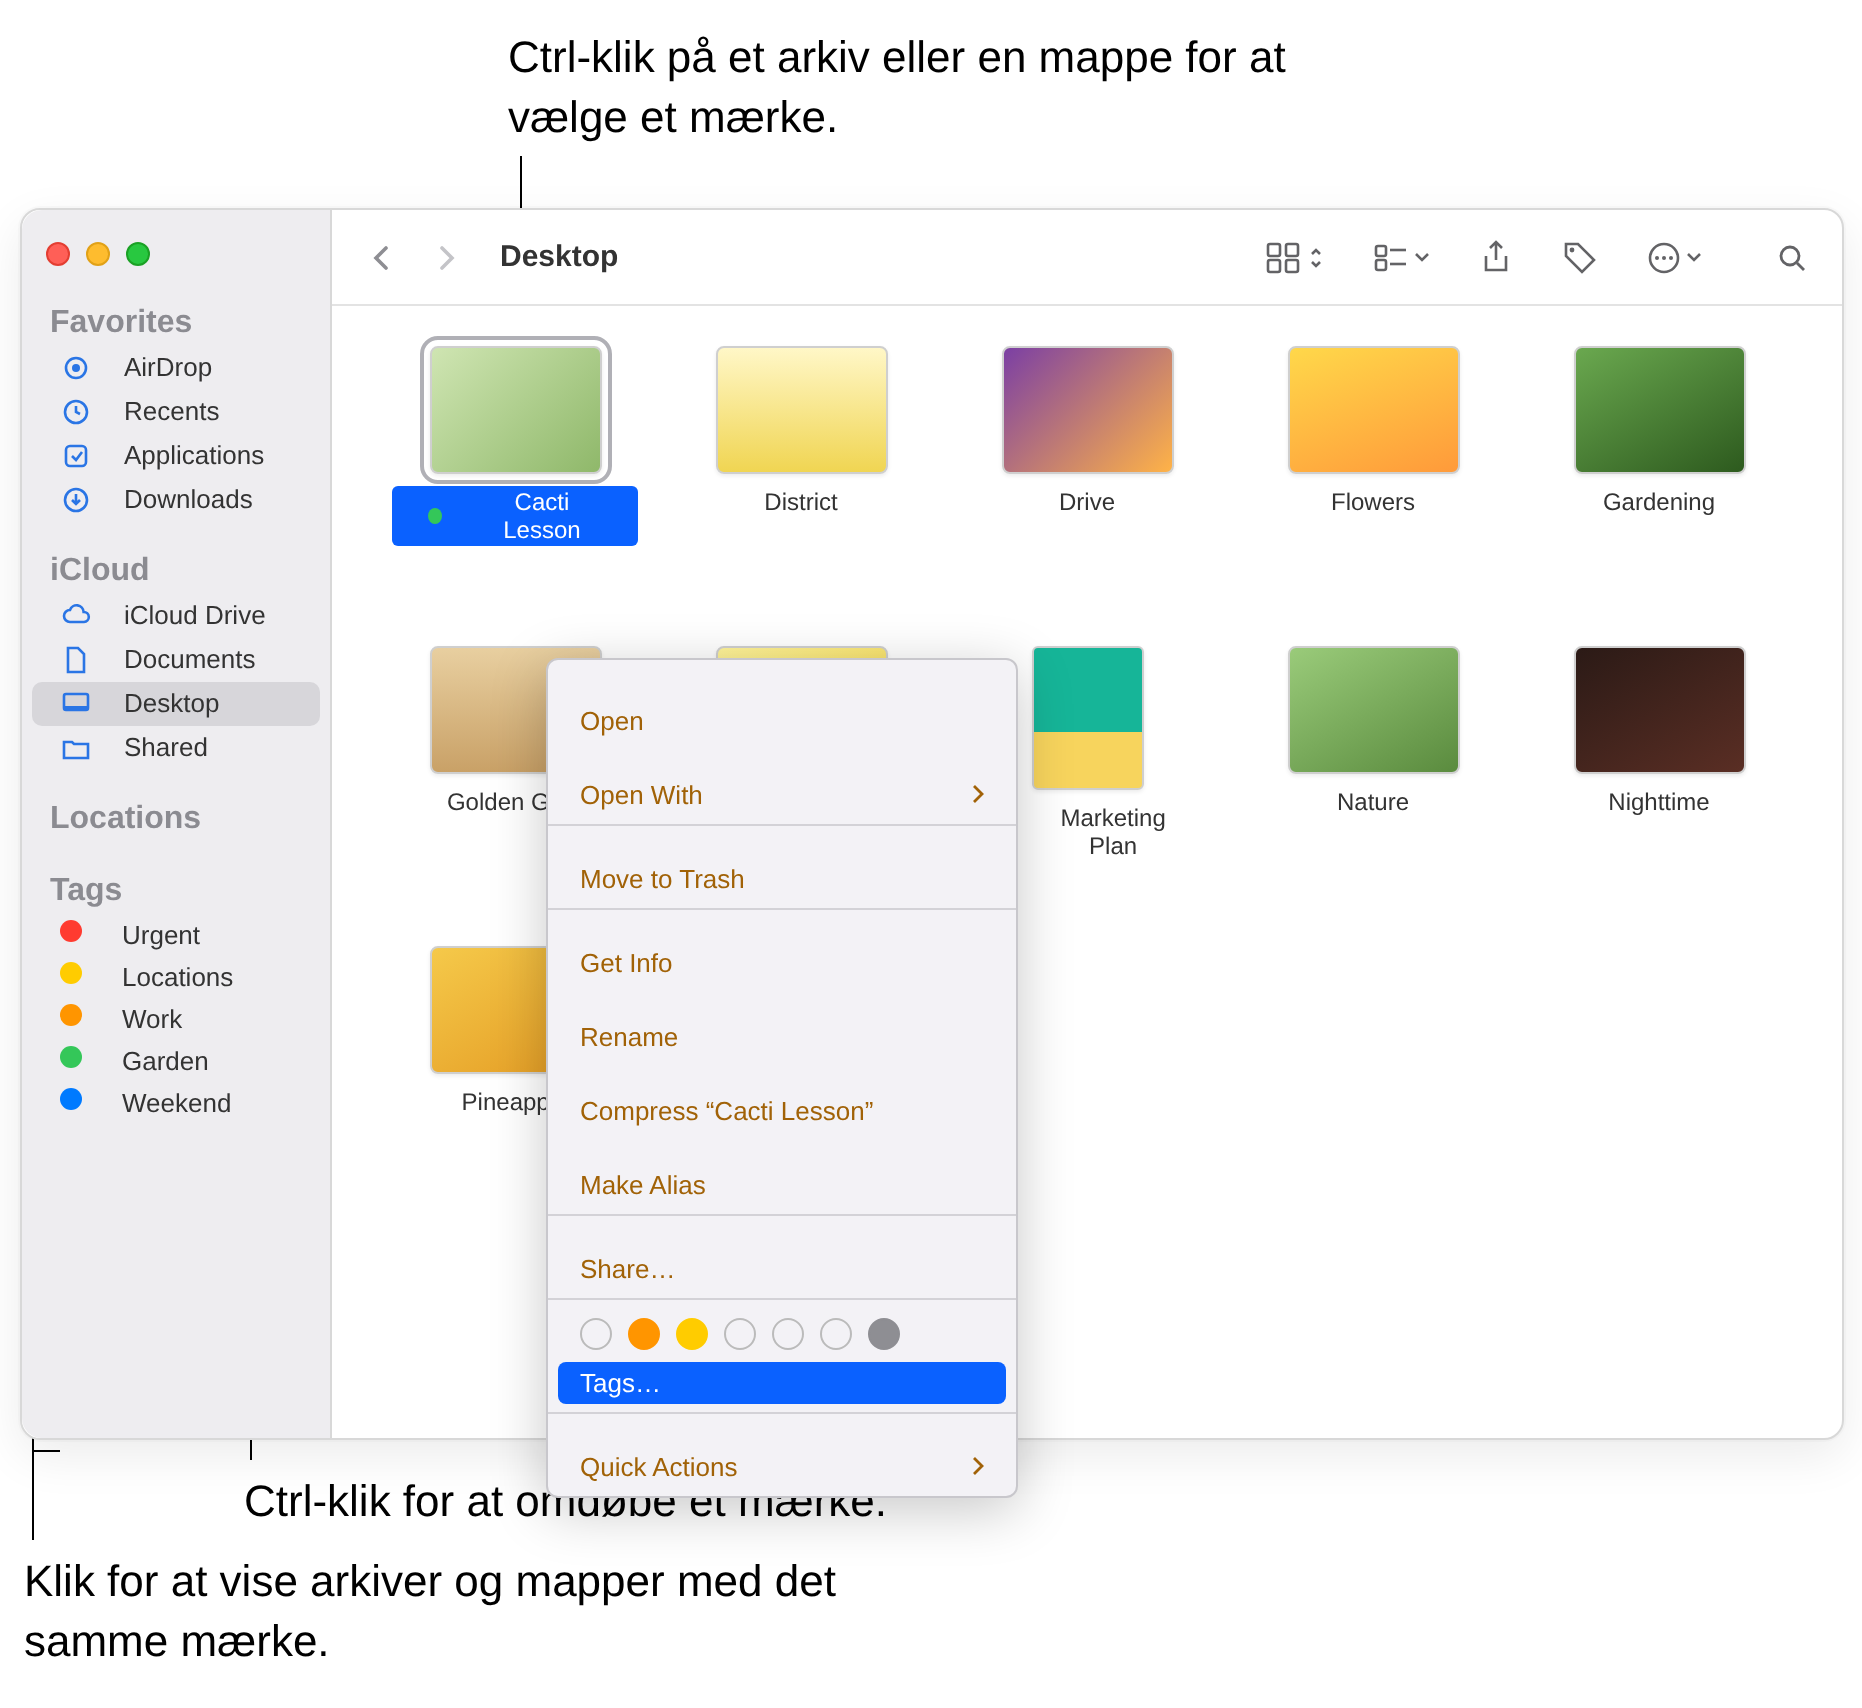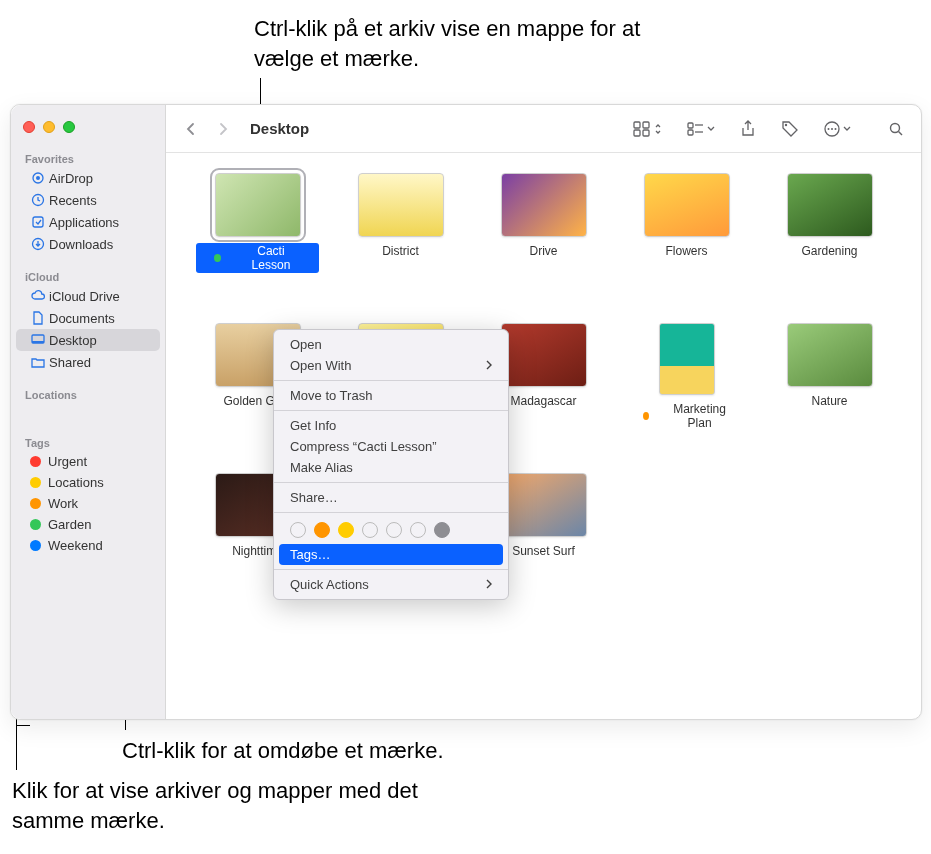--- a/index.html
+++ b/index.html
@@ -45,29 +45,29 @@
   .traffic-lights {
     display: flex;
     gap: 8px;
     padding: 8px 12px 14px 12px;
   }
   .tl { width: 12px; height: 12px; border-radius: 50%; }
   .tl.red { background: #ff5f57; border:1px solid #e33e32;}
   .tl.yellow { background: #febc2e; border:1px solid #e1a117;}
   .tl.green { background: #28c840; border:1px solid #1ba125;}
   .section-hdr {
-    font-size: 11px;
+    font-size: 16px;
     color: #8b8b91;
     padding: 6px 14px 2px 14px;
     font-weight: 600;
   }
   .sb-item {
     display: flex;
-    align-items: center;
-    gap: 3px;
+    align-items: flex-start;
+    gap: 16px;
     padding: 3px 10px 3px 14px;
     color: #333;
     font-size: 13px;
     border-radius: 5px;
     margin: 0 5px;
   }
   .sb-item.selected {
     background: #d7d6da;
   }
   .sb-icon {
@@ -153,43 +153,44 @@
     background: #f3f2f6;
     border: 1px solid #c8c7cc;
     border-radius: 6px;
     box-shadow: 0 6px 28px rgba(0,0,0,0.22);
     padding: 4px 0;
     font-size: 13px;
     z-index: 10;
   }
   .cm-item {
     padding: 3px 16px;
-    color:#404040;
+    color:#a16207;
     display:flex;
     align-items:center;
     justify-content:space-between;
+    margin-top:16px;
   }
   .cm-item.selected{
     background:#0a61ff;color:#fff;
     margin:0 5px; border-radius:4px;
     padding:3px 11px;
   }
   .cm-sep {
     height:1px;background:#d3d2d7;margin:4px 0;
   }
   .cm-tags-row{
     display:flex;gap:8px;padding:5px 16px 6px 16px;
   }
   .ctag{width:16px;height:16px;border-radius:50%;border:1.5px solid #bbb;}
   .tag-circle{width:11px;height:11px;border-radius:50%;display:inline-block;margin-right:4px;}
 </style>
 </head>
 <body>
 
-<div class="callout" style="left:254px;top:14px;width:420px">Ctrl-klik på et arkiv vise en mappe for at vælge et mærke.</div>
+<div class="callout" style="left:254px;top:14px;width:420px">Ctrl-klik på et arkiv eller en mappe for at vælge et mærke.</div>
 <div class="callout-line" style="left:260px;top:78px;width:1px;height:110px"></div>
 
 <div class="callout" style="left:122px;top:736px">Ctrl-klik for at omdøbe et mærke.</div>
 <div class="callout-line" style="left:125px;top:664px;width:1px;height:66px"></div>
 <div class="callout-line" style="left:104px;top:664px;width:22px;height:1px"></div>
 
 <div class="callout" style="left:12px;top:776px;width:420px">Klik for at vise arkiver og mapper med det samme mærke.</div>
 <div class="callout-line" style="left:16px;top:725px;width:1px;height:45px"></div>
 <div class="callout-line" style="left:16px;top:725px;width:14px;height:1px"></div>
 <div class="callout-line" style="left:16px;top:627px;width:14px;height:1px"></div>
@@ -272,21 +273,21 @@
       <span class="sb-icon">
           <svg width="16" height="16" viewBox="0 0 16 16">
             <path d="M2 5h4l1 1h7v7H2z" fill="none" stroke="#2a75e5" stroke-width="1.3"></path>
           </svg>
         </span>
       <span>Shared</span>
     </div>
 
     <div class="section-hdr" style="margin-top:10px">Locations</div>
 
-    <div class="section-hdr" style="margin-top:28px">Tags</div>
+    <div class="section-hdr" style="margin-top:10px">Tags</div>
     <div class="sb-item">
         <span class="tag-circle" style="background:#ff3b30"></span>
         <span>Urgent</span>
       </div>
     <div class="sb-item">
         <span class="tag-circle" style="background:#ffcc00"></span>
         <span>Locations</span>
       </div>
     <div class="sb-item">
         <span class="tag-circle" style="background:#ff9500"></span>
@@ -408,26 +409,20 @@
             <span>Golden Gate</span>
           </div>
         </div>
         <div class="file">
           <div class="thumb" style="background: linear-gradient(150deg, rgb(255, 244, 154), rgb(244, 212, 66));"></div>
           <div class="fname">
             <span>Lemons</span>
           </div>
         </div>
         <div class="file">
-          <div class="thumb" style="background: linear-gradient(150deg, rgb(179, 58, 45), rgb(109, 30, 20));"></div>
-          <div class="fname">
-            <span>Madagascar</span>
-          </div>
-        </div>
-        <div class="file">
           <div class="thumb doc" style="background: linear-gradient(rgb(22, 181, 152) 60%, rgb(247, 212, 93) 60%);"></div>
           <div class="fname">
             <span class="tag-dot" style="background: rgb(255, 149, 0);"></span>
             <span>Marketing Plan</span>
           </div>
         </div>
         <div class="file">
           <div class="thumb" style="background: linear-gradient(150deg, rgb(154, 203, 122), rgb(90, 139, 62));"></div>
           <div class="fname">
             <span>Nature</span>
@@ -464,20 +459,23 @@
             <path d="M2 1l4 4-4 4" stroke="currentColor" stroke-width="1.4" fill="none"></path>
           </svg></span>
       </div>
       <div class="cm-sep"></div>
       <div class="cm-item">
         <span>Move to Trash</span>
       </div>
       <div class="cm-sep"></div>
       <div class="cm-item">
         <span>Get Info</span>
+      </div>
+      <div class="cm-item">
+        <span>Rename</span>
       </div>
       <div class="cm-item">
         <span>Compress “Cacti Lesson”</span>
       </div>
       <div class="cm-item">
         <span>Make Alias</span>
       </div>
       <div class="cm-sep"></div>
       <div class="cm-item">
         <span>Share…</span>

